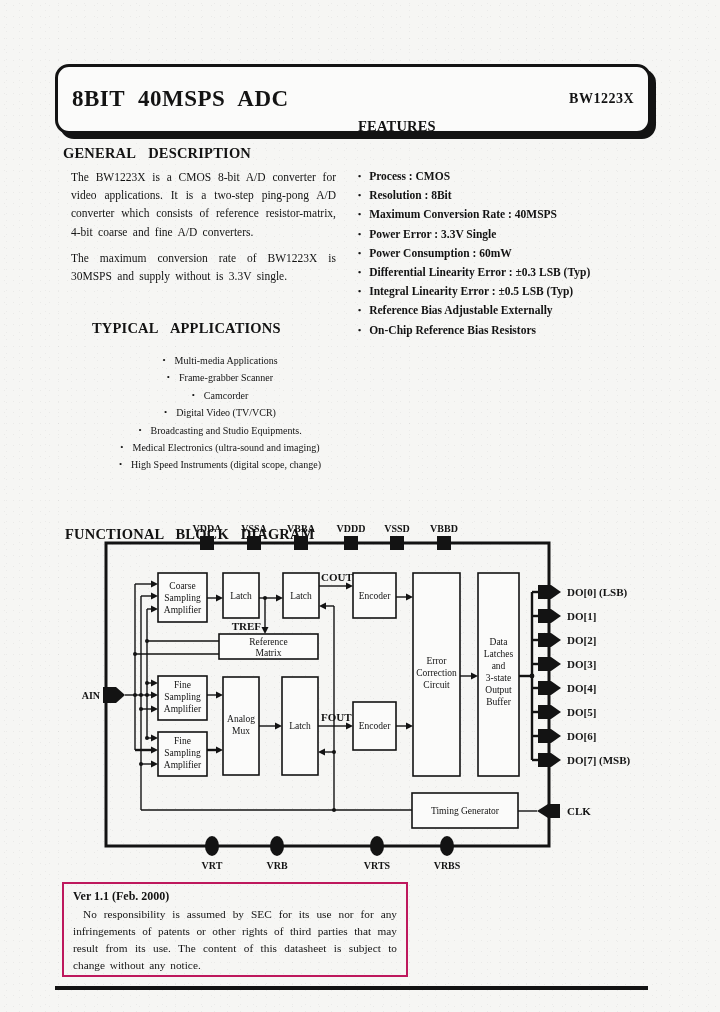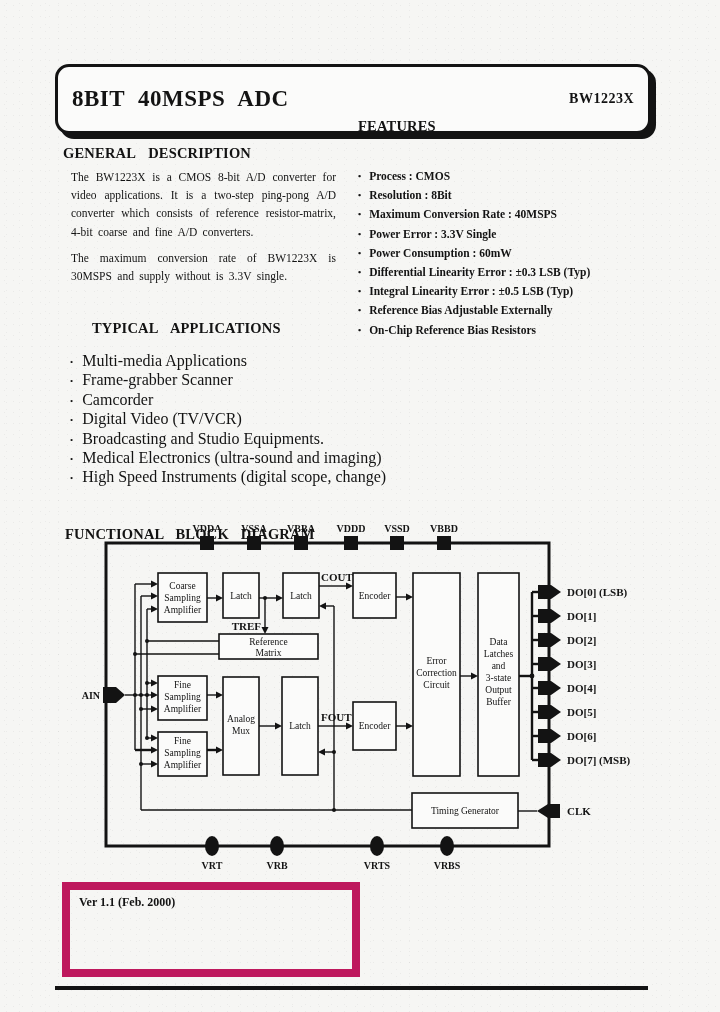--- a/index.html
+++ b/index.html
@@ -24,37 +24,37 @@
   .header-title{font-size:23px;font-weight:bold;word-spacing:7px;letter-spacing:0.5px;}
   .header-part{font-size:14px;font-weight:bold;letter-spacing:0.5px;}
   .h1{font-weight:bold;font-size:14.5px;word-spacing:9px;letter-spacing:0.2px;}
   .desc{left:63px;top:160px;width:281px;font-size:11.5px;line-height:18.2px;
         text-align:justify;word-spacing:2.5px;}
   .desc p{margin:8px;}
   .features{left:358px;top:167px;width:302px;}
   .feature-item{font-size:11.5px;font-weight:bold;line-height:19.2px;white-space:nowrap;}
   .feature-item::before{content:"•";font-size:9px;margin-right:8px;vertical-align:1px;}
   .apps{left:70px;top:352px;width:300px;}
-  .app-item{font-size:16px;line-height:17.4px;white-space:nowrap;}
+  .app-item{font-size:10px;line-height:17.4px;white-space:nowrap;text-align:center;}
   .app-item::before{content:"•";font-size:9px;margin-right:9px;vertical-align:1px;}
   .fbd-svg{left:0;top:505px;}
   svg{font-family:"Liberation Serif", serif;}
   svg text{fill:#131313;}
   .bt{font-size:9.5px;}
   .pl{font-size:10px;font-weight:bold;}
   .ol{font-size:11px;font-weight:bold;}
   .sl{font-size:11px;font-weight:bold;}
   .wire{stroke:#131313;stroke-width:1.4;fill:none;}
   .wire2{stroke:#131313;stroke-width:2.4;fill:none;}
   .blk{fill:#fbfbfa;stroke:#131313;stroke-width:1.6;}
   .pin{fill:#131313;stroke:none;}
   .arr{fill:#131313;stroke:none;}
   .dot{fill:#131313;stroke:none;}
   .footer-box{
-    left:62px;top:882px;width:298px;height:95px;border:8px solid #be185d;
+    left:62px;top:882px;width:346px;height:95px;border:2px solid #be185d;
     box-sizing:border-box;padding:5px 9px;background:transparent;
   }
   .footer-ver{font-size:12px;font-weight:bold;}
   .footer-text{font-size:11.3px;line-height:17px;text-align:justify;
                word-spacing:2px;text-indent:10px;margin-top:2px;}
   .bottom-rule{left:55px;top:986px;width:593px;height:4px;background:#131313;}
 </style>
 </head>
 <body>
 
@@ -310,15 +310,16 @@
     <text class="bt" x="465" y="814" text-anchor="middle">Timing Generator</text>
   </g>
 
   <text class="sl" x="321" y="581">COUT</text>
   <text class="sl" x="321" y="721">FOUT</text>
   <text class="sl" x="261" y="630" text-anchor="end">TREF</text>
 </svg>
 
 <div class="abs footer-box">
   <div class="footer-ver">Ver 1.1 (Feb. 2000)</div>
+  <div class="footer-text">No responsibility is assumed by SEC for its use nor for any infringements of patents or other rights of third parties that may result from its use. The content of this datasheet is subject to change without any notice.</div>
 </div>
 
 <div class="abs bottom-rule"></div>
 
 </body></html>

